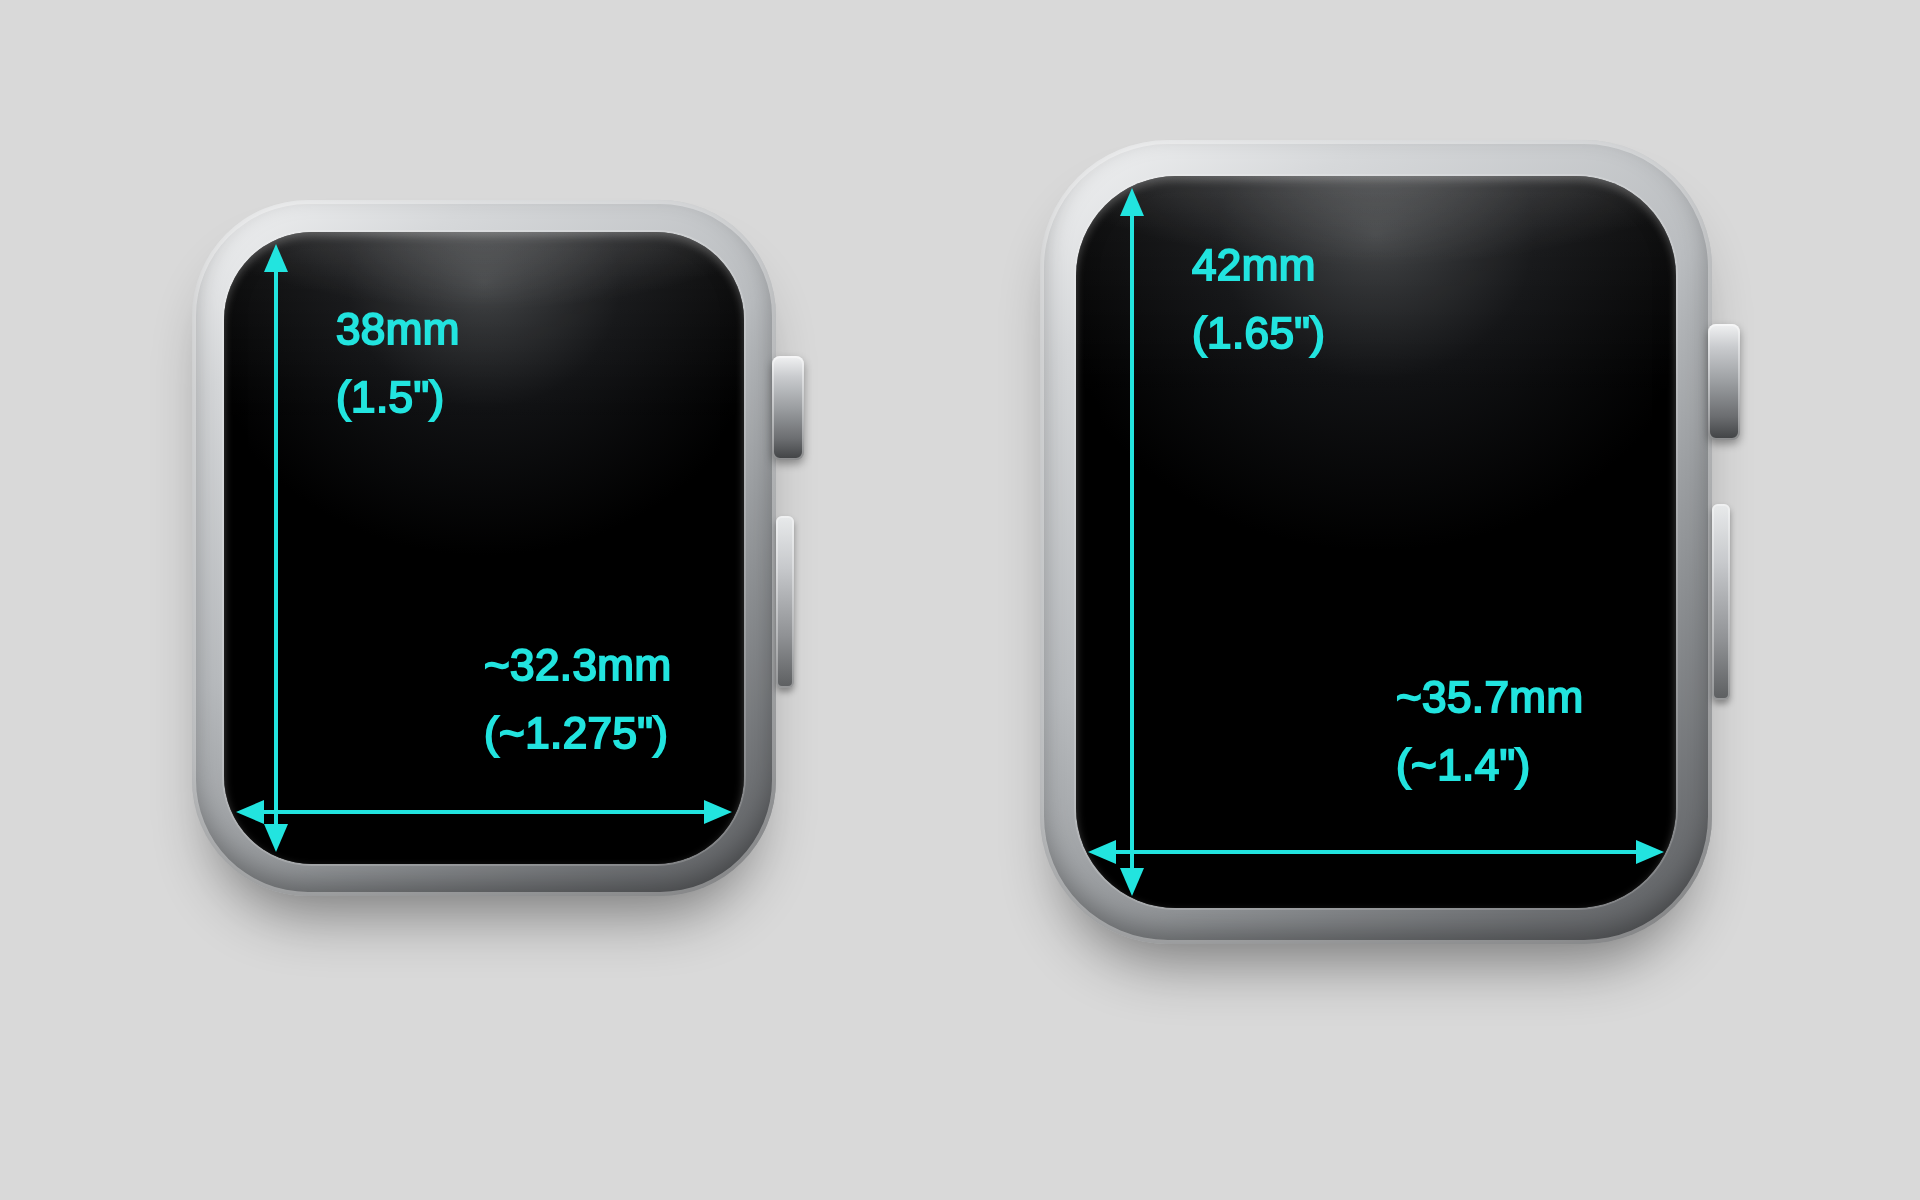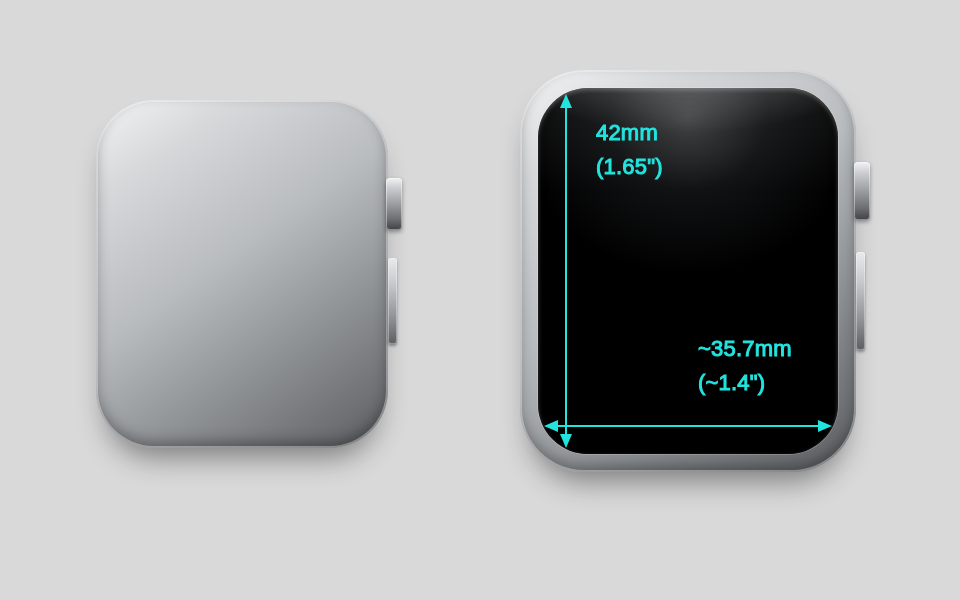--- a/index.html
+++ b/index.html
@@ -21,20 +21,37 @@
 </style>
 </head>
 <body>
 
 <div class="stage">
 
   <div class="watch" style="left:96px;top:100px;">
     <div class="case" style="width:292px;height:348px;">
       <div class="crown" style="top:78px;height:52px;"></div>
       <div class="btn" style="top:158px;height:86px;"></div>
+      <div class="screen" style="left:16px;top:16px;right:16px;bottom:16px;">
+        <div class="gloss"></div>
+        <svg class="dim" width="260" height="316" viewBox="0 0 260 316" style="position:absolute;left:0;top:0;">
+
+          <line class="arrow" x1="26" y1="14" x2="26" y2="302"></line>
+          <polygon class="head" points="26,6 20,20 32,20"></polygon>
+          <polygon class="head" points="26,310 20,296 32,296"></polygon>
+
+          <line class="arrow" x1="14" y1="290" x2="246" y2="290"></line>
+          <polygon class="head" points="6,290 20,284 20,296"></polygon>
+          <polygon class="head" points="254,290 240,284 240,296"></polygon>
+          <text x="56" y="56">38mm</text>
+          <text x="56" y="90" class="sub">(1.5")</text>
+          <text x="130" y="224">~32.3mm</text>
+          <text x="130" y="258" class="sub">(~1.275")</text>
+        </svg>
+      </div>
     </div>
   </div>
 
   <div class="watch" style="left:520px;top:70px;">
     <div class="case" style="width:336px;height:402px;border-radius:64px;">
       <div class="crown" style="top:92px;height:58px;"></div>
       <div class="btn" style="top:182px;height:98px;"></div>
       <div class="screen" style="left:18px;top:18px;right:18px;bottom:18px;border-radius:50px;">
         <div class="gloss" style="border-radius:50px;"></div>
         <svg class="dim" width="300" height="366" viewBox="0 0 300 366" style="position:absolute;left:0;top:0;">

